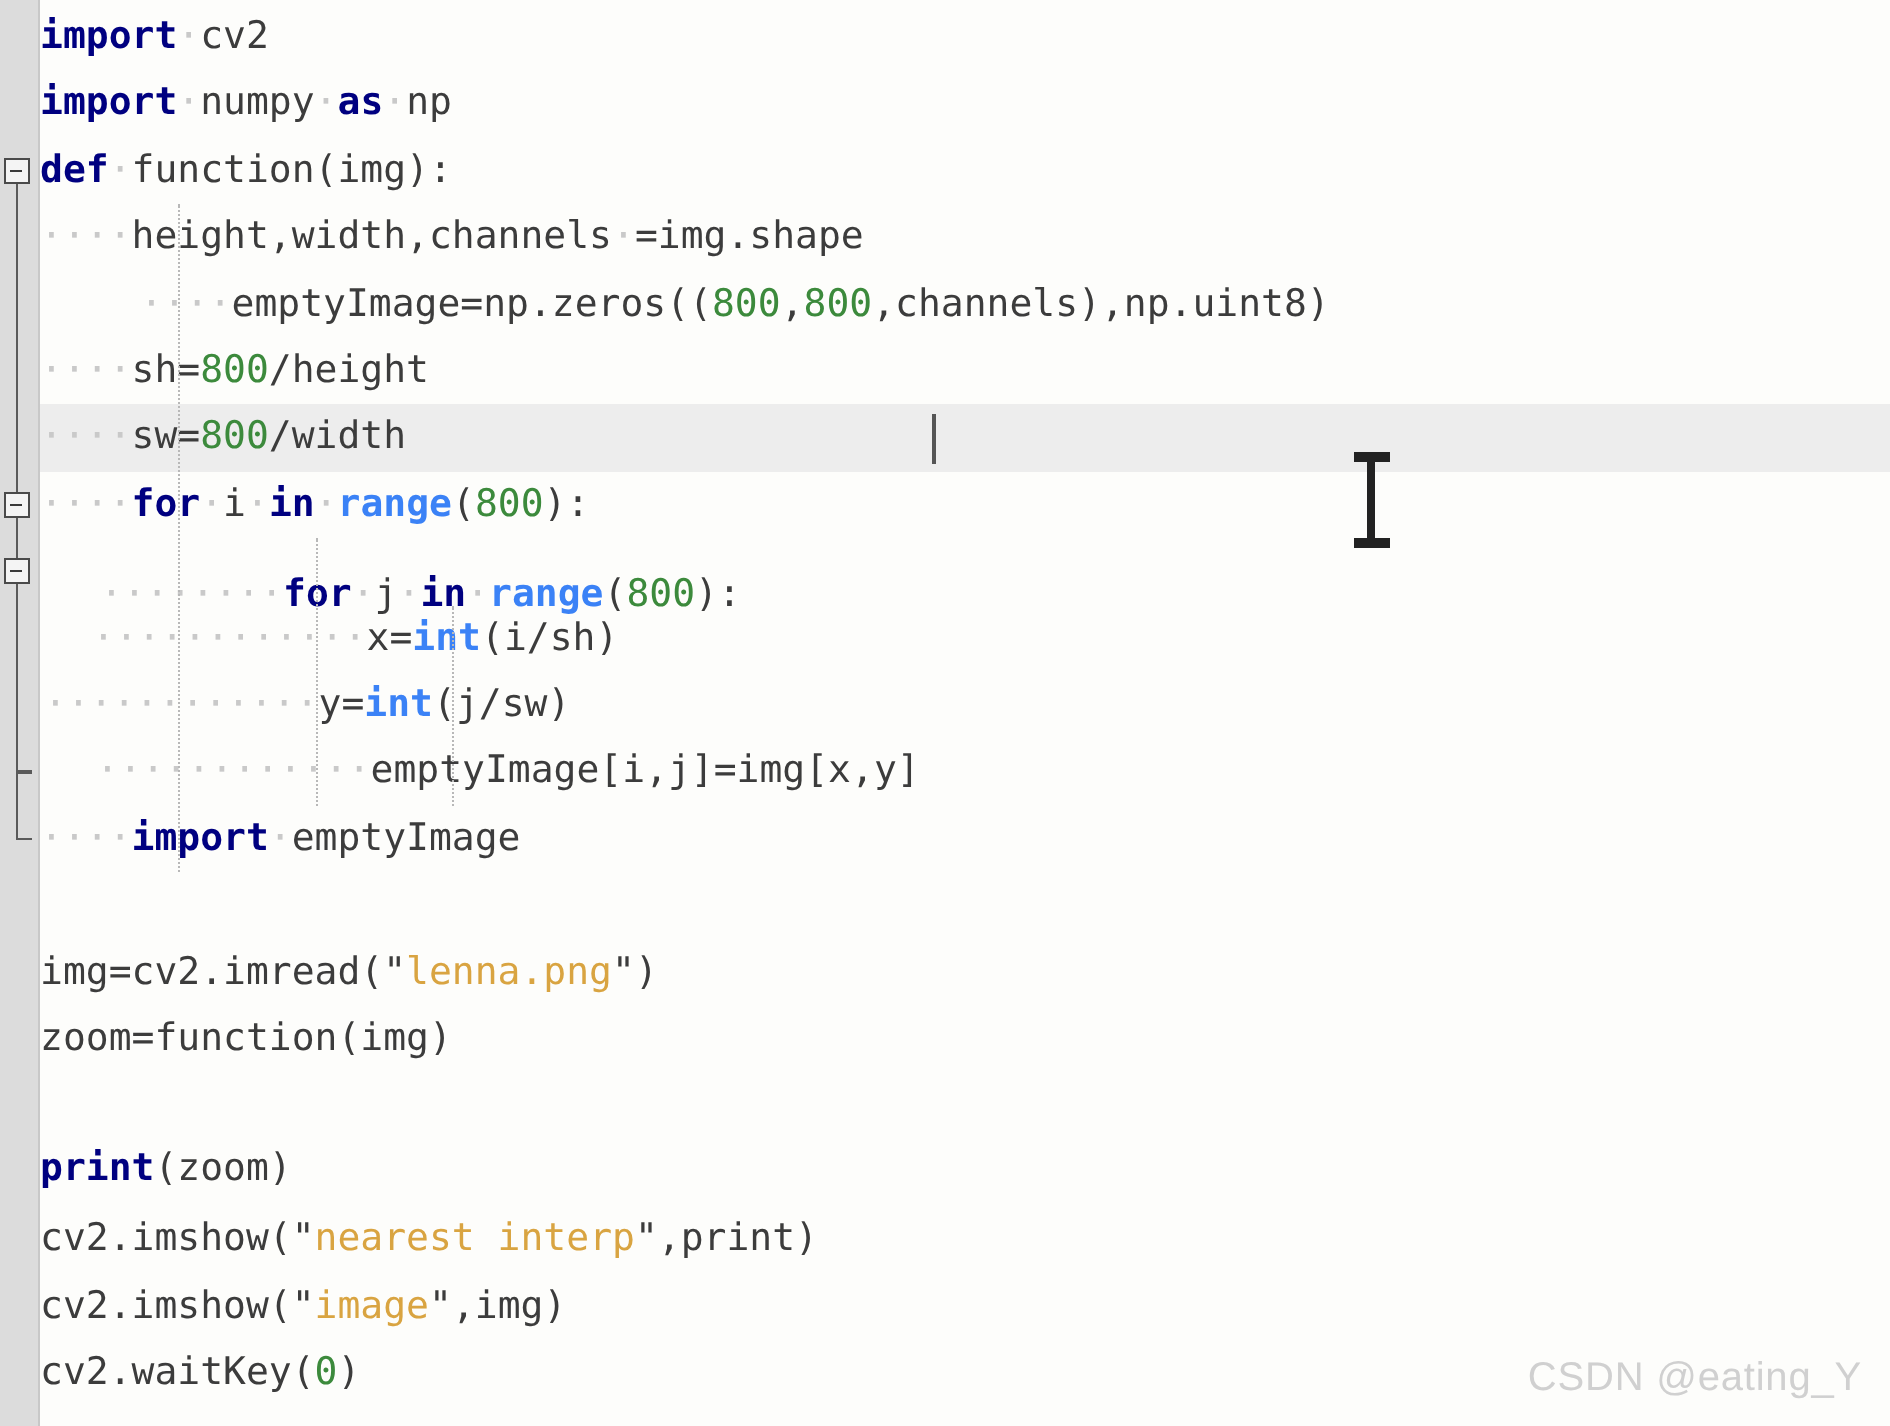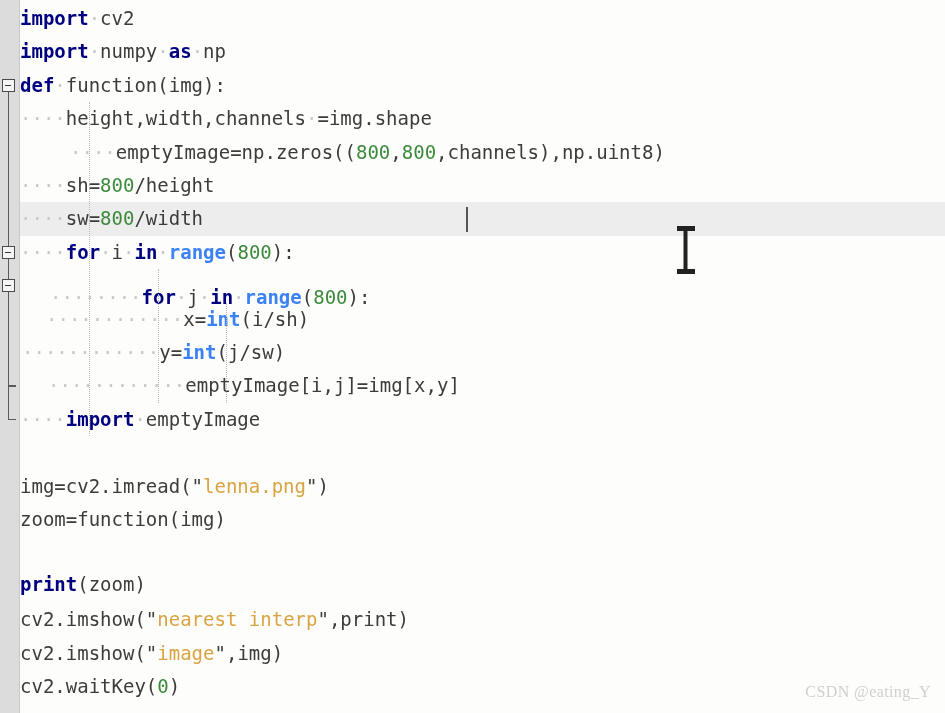--- a/index.html
+++ b/index.html
@@ -122,22 +122,22 @@
   #mouse-cursor {
     position: absolute;
     z-index: 8;
   }
 
   
   #watermark {
     position: absolute;
     right: 14px;
     bottom: 12px;
-    font-family: Liberation Serif, serif;
-    font-size: 16px;
+    font-family: Liberation Sans, sans-serif;
+    font-size: 20px;
     color: #d0d0d0;
     letter-spacing: 0.4px;
     z-index: 9;
     white-space: pre;
   }
 </style>
 </head>
 <body>
 
 <div id="app">

